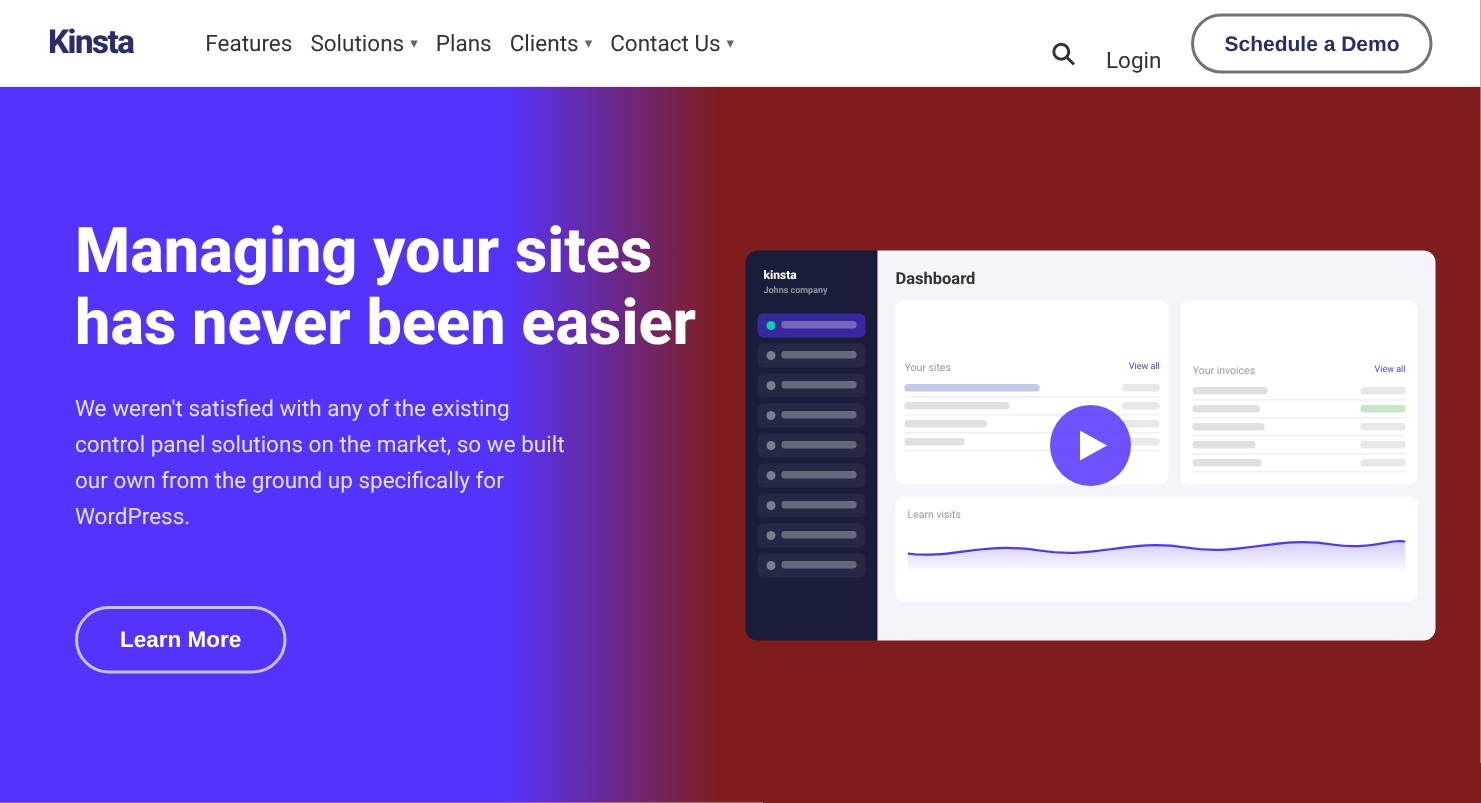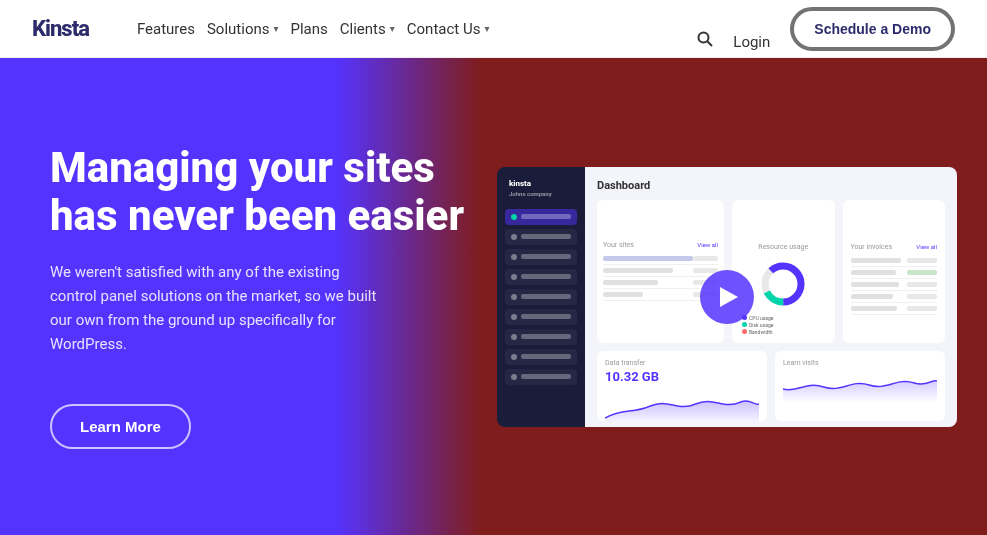--- a/index.html
+++ b/index.html
@@ -55,21 +55,21 @@
       font-size: 16px;
     }
     .login-link {
       font-size: 15px;
       color: #333;
       text-decoration: none;
       cursor: pointer;
     }
     .schedule-btn {
       background: #fff;
-      border: 4px solid #737373;
+      border: 2px solid #737373;
       color: #2c2c6c;
       font-weight: 700;
       font-size: 14px;
       padding: 10px 20px;
       border-radius: 30px;
       cursor: pointer;
     }
 
     
     .hero {
@@ -495,33 +495,20 @@
           <div class="mock-site-row">
             <div class="mock-site-name" style="width:55px;"></div>
             <div class="mock-site-val"></div>
           </div>
           <div class="mock-site-row">
             <div class="mock-site-name" style="width:40px;"></div>
             <div class="mock-site-val"></div>
           </div>
         </div>
 
-        <div class="mock-card mock-resource">
-          <div class="mock-card-title">Resource usage</div>
-          <svg class="mock-donut" viewBox="0 0 50 50">
-            <circle cx="25" cy="25" r="18" fill="none" stroke="#e8e8e8" stroke-width="7"></circle>
-            <circle cx="25" cy="25" r="18" fill="none" stroke="#5533ff" stroke-width="7" stroke-dasharray="70 43" stroke-dashoffset="14" transform="rotate(-90 25 25)"></circle>
-            <circle cx="25" cy="25" r="18" fill="none" stroke="#00d4aa" stroke-width="7" stroke-dasharray="20 93" stroke-dashoffset="-56" transform="rotate(-90 25 25)"></circle>
-          </svg>
-          <div style="font-size:5px;color:#666;margin-top:2px;text-align:left;width:100%;padding:0 2px;">
-            <div style="display:flex;align-items:center;gap:2px;margin-bottom:1px;"><span style="width:5px;height:5px;background:#5533ff;border-radius:50%;display:inline-block;"></span> CPU usage</div>
-            <div style="display:flex;align-items:center;gap:2px;margin-bottom:1px;"><span style="width:5px;height:5px;background:#00d4aa;border-radius:50%;display:inline-block;"></span> Disk usage</div>
-            <div style="display:flex;align-items:center;gap:2px;"><span style="width:5px;height:5px;background:#ff6b6b;border-radius:50%;display:inline-block;"></span> Bandwidth</div>
-          </div>
-        </div>
 
         <div class="mock-card mock-invoices">
           <div class="mock-card-title">Your invoices <span style="color:#5533ff;font-size:6px;float:right;">View all</span></div>
           <div class="mock-invoice-row">
             <div class="mock-inv-date"></div>
             <div class="mock-inv-amt"></div>
           </div>
           <div class="mock-invoice-row">
             <div class="mock-inv-date" style="width:45px;"></div>
             <div class="mock-inv-amt" style="background:#c8e6c9;"></div>
@@ -535,34 +522,20 @@
             <div class="mock-inv-amt"></div>
           </div>
           <div class="mock-invoice-row">
             <div class="mock-inv-date" style="width:46px;"></div>
             <div class="mock-inv-amt"></div>
           </div>
         </div>
       </div>
 
       <div class="mock-bottom-row">
-        <div class="mock-bottom-card">
-          <div class="mock-bottom-label">Data transfer</div>
-          <div class="mock-bottom-value">10.32 GB</div>
-          <svg class="mock-wave" viewBox="0 0 170 32" preserveAspectRatio="none">
-            <defs>
-              <linearGradient id="waveGrad1" x1="0" y1="0" x2="0" y2="1">
-                <stop offset="0%" stop-color="#5533ff" stop-opacity="0.3"></stop>
-                <stop offset="100%" stop-color="#5533ff" stop-opacity="0.05"></stop>
-              </linearGradient>
-            </defs>
-            <path d="M0,28 C20,18 30,24 50,16 C70,8 80,22 100,14 C120,6 130,20 150,12 C160,8 165,16 170,14 L170,32 L0,32 Z" fill="url(#waveGrad1)"></path>
-            <path d="M0,28 C20,18 30,24 50,16 C70,8 80,22 100,14 C120,6 130,20 150,12 C160,8 165,16 170,14" fill="none" stroke="#5533ff" stroke-width="1.5"></path>
-          </svg>
-        </div>
         <div class="mock-bottom-card">
           <div class="mock-bottom-label">Learn visits</div>
           <svg class="mock-wave" viewBox="0 0 170 32" preserveAspectRatio="none">
             <defs>
               <linearGradient id="waveGrad2" x1="0" y1="0" x2="0" y2="1">
                 <stop offset="0%" stop-color="#5533ff" stop-opacity="0.25"></stop>
                 <stop offset="100%" stop-color="#5533ff" stop-opacity="0.02"></stop>
               </linearGradient>
             </defs>
             <path d="M0,20 C15,24 25,12 45,18 C65,24 75,10 95,16 C115,22 125,8 145,14 C158,18 165,10 170,12 L170,32 L0,32 Z" fill="url(#waveGrad2)"></path>

